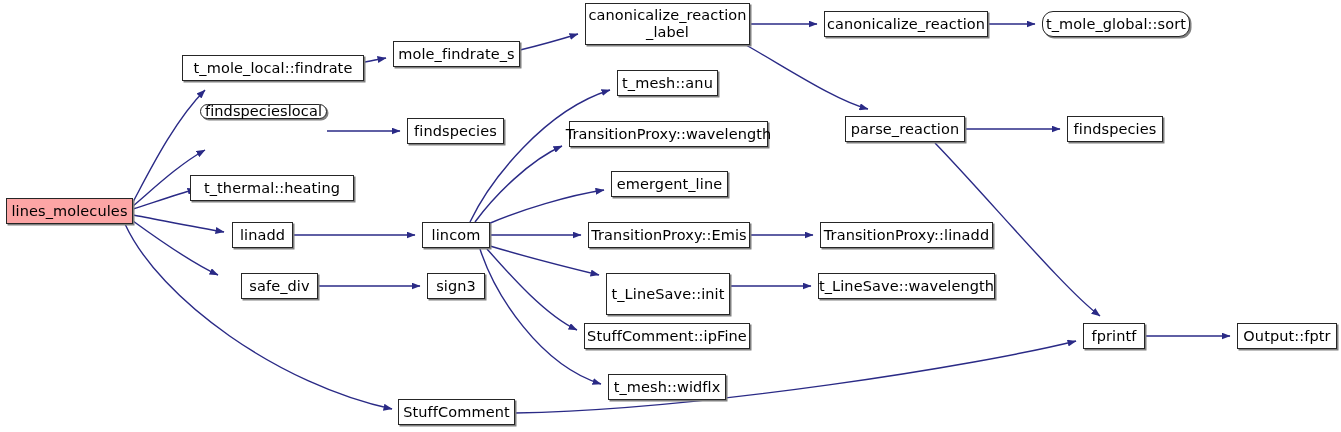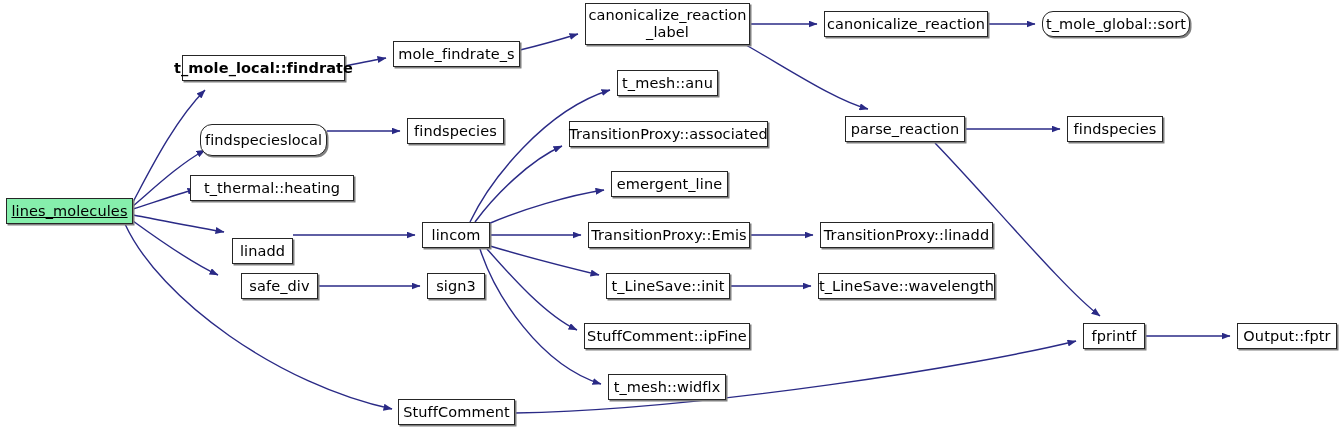--- a/index.html
+++ b/index.html
@@ -78,38 +78,38 @@
         <path d="M 988 24 L 1035 24" fill="none" stroke="#2a2a86" stroke-width="1.4" marker-end="url(#arrowhead)"></path>
         <path d="M 965 129 L 1060 129" fill="none" stroke="#2a2a86" stroke-width="1.4" marker-end="url(#arrowhead)"></path>
         <path d="M 935 143 C 990 200, 1065 290, 1100 316" fill="none" stroke="#2a2a86" stroke-width="1.4" marker-end="url(#arrowhead)"></path>
         <path d="M 750 235 L 813 235" fill="none" stroke="#2a2a86" stroke-width="1.4" marker-end="url(#arrowhead)"></path>
         <path d="M 730 286 L 811 286" fill="none" stroke="#2a2a86" stroke-width="1.4" marker-end="url(#arrowhead)"></path>
         <path d="M 515 413 C 700 410, 980 365, 1076 341" fill="none" stroke="#2a2a86" stroke-width="1.4" marker-end="url(#arrowhead)"></path>
         <path d="M 1145 336 L 1230 336" fill="none" stroke="#2a2a86" stroke-width="1.4" marker-end="url(#arrowhead)"></path>
       </g>
   </svg>
   <div id="node-layer">
-      <div class="node root" style="left: 6px; top: 198px; width: 127px; height: 26px; background: #86efac; text-decoration: underline;">lines_molecules</div>
-      <div class="node" style="left: 182px; top: 55px; width: 163px; height: 26px; font-weight: bold;">t_mole_local::findrate</div>
-      <div class="node" style="left: 200px; top: 124px; width: 127px; height: 32px; border-radius: 12px;">findspecieslocal</div>
+      <div class="node root" style="left: 6px; top: 198px; width: 127px; height: 26px; background: #fca5a5;">lines_molecules</div>
+      <div class="node" style="left: 182px; top: 55px; width: 182px; height: 26px;">t_mole_local::findrate</div>
+      <div class="node" style="left: 200px; top: 104px; width: 127px; height: 15px; border-radius: 12px;">findspecieslocal</div>
       <div class="node" style="left: 190px; top: 175px; width: 164px; height: 26px;">t_thermal::heating</div>
-      <div class="node" style="left: 232px; top: 222px; width: 61px; height: 26px; margin-top: 16px;">linadd</div>
+      <div class="node" style="left: 232px; top: 222px; width: 61px; height: 26px;">linadd</div>
       <div class="node" style="left: 225px; top: 273px; width: 77px; height: 26px; margin-left: 16px;">safe_div</div>
       <div class="node" style="left: 398px; top: 399px; width: 117px; height: 26px;">StuffComment</div>
       <div class="node" style="left: 393px; top: 41px; width: 127px; height: 26px;">mole_findrate_s</div>
       <div class="node" style="left: 407px; top: 118px; width: 97px; height: 26px;">findspecies</div>
       <div class="node" style="left: 422px; top: 222px; width: 68px; height: 26px;">lincom</div>
       <div class="node" style="left: 427px; top: 273px; width: 58px; height: 26px;">sign3</div>
       <div class="node" style="left: 585px; top: 3px; width: 165px; height: 42px;">canonicalize_reaction
 _label</div>
       <div class="node" style="left: 617px; top: 70px; width: 101px; height: 26px;">t_mesh::anu</div>
-      <div class="node" style="left: 569px; top: 121px; width: 199px; height: 26px;">TransitionProxy::associated</div>
+      <div class="node" style="left: 569px; top: 121px; width: 199px; height: 26px;">TransitionProxy::wavelength</div>
       <div class="node" style="left: 611px; top: 171px; width: 117px; height: 26px;">emergent_line</div>
       <div class="node" style="left: 588px; top: 222px; width: 162px; height: 26px;">TransitionProxy::Emis</div>
-      <div class="node" style="left: 606px; top: 273px; width: 124px; height: 26px;">t_LineSave::init</div>
+      <div class="node" style="left: 606px; top: 273px; width: 124px; height: 42px;">t_LineSave::init</div>
       <div class="node" style="left: 584px; top: 323px; width: 166px; height: 26px;">StuffComment::ipFine</div>
       <div class="node" style="left: 608px; top: 374px; width: 118px; height: 26px;">t_mesh::widflx</div>
       <div class="node" style="left: 824px; top: 11px; width: 164px; height: 26px;">canonicalize_reaction</div>
       <div class="node" style="left: 845px; top: 116px; width: 120px; height: 26px;">parse_reaction</div>
       <div class="node" style="left: 820px; top: 222px; width: 173px; height: 26px;">TransitionProxy::linadd</div>
       <div class="node" style="left: 818px; top: 273px; width: 177px; height: 26px;">t_LineSave::wavelength</div>
       <div class="node" style="left: 1083px; top: 323px; width: 62px; height: 26px;">fprintf</div>
       <div class="node" style="left: 1042px; top: 11px; width: 148px; height: 26px; border-radius: 11px;">t_mole_global::sort</div>
       <div class="node" style="left: 1067px; top: 116px; width: 96px; height: 26px;">findspecies</div>
       <div class="node" style="left: 1237px; top: 323px; width: 100px; height: 26px;">Output::fptr</div>

